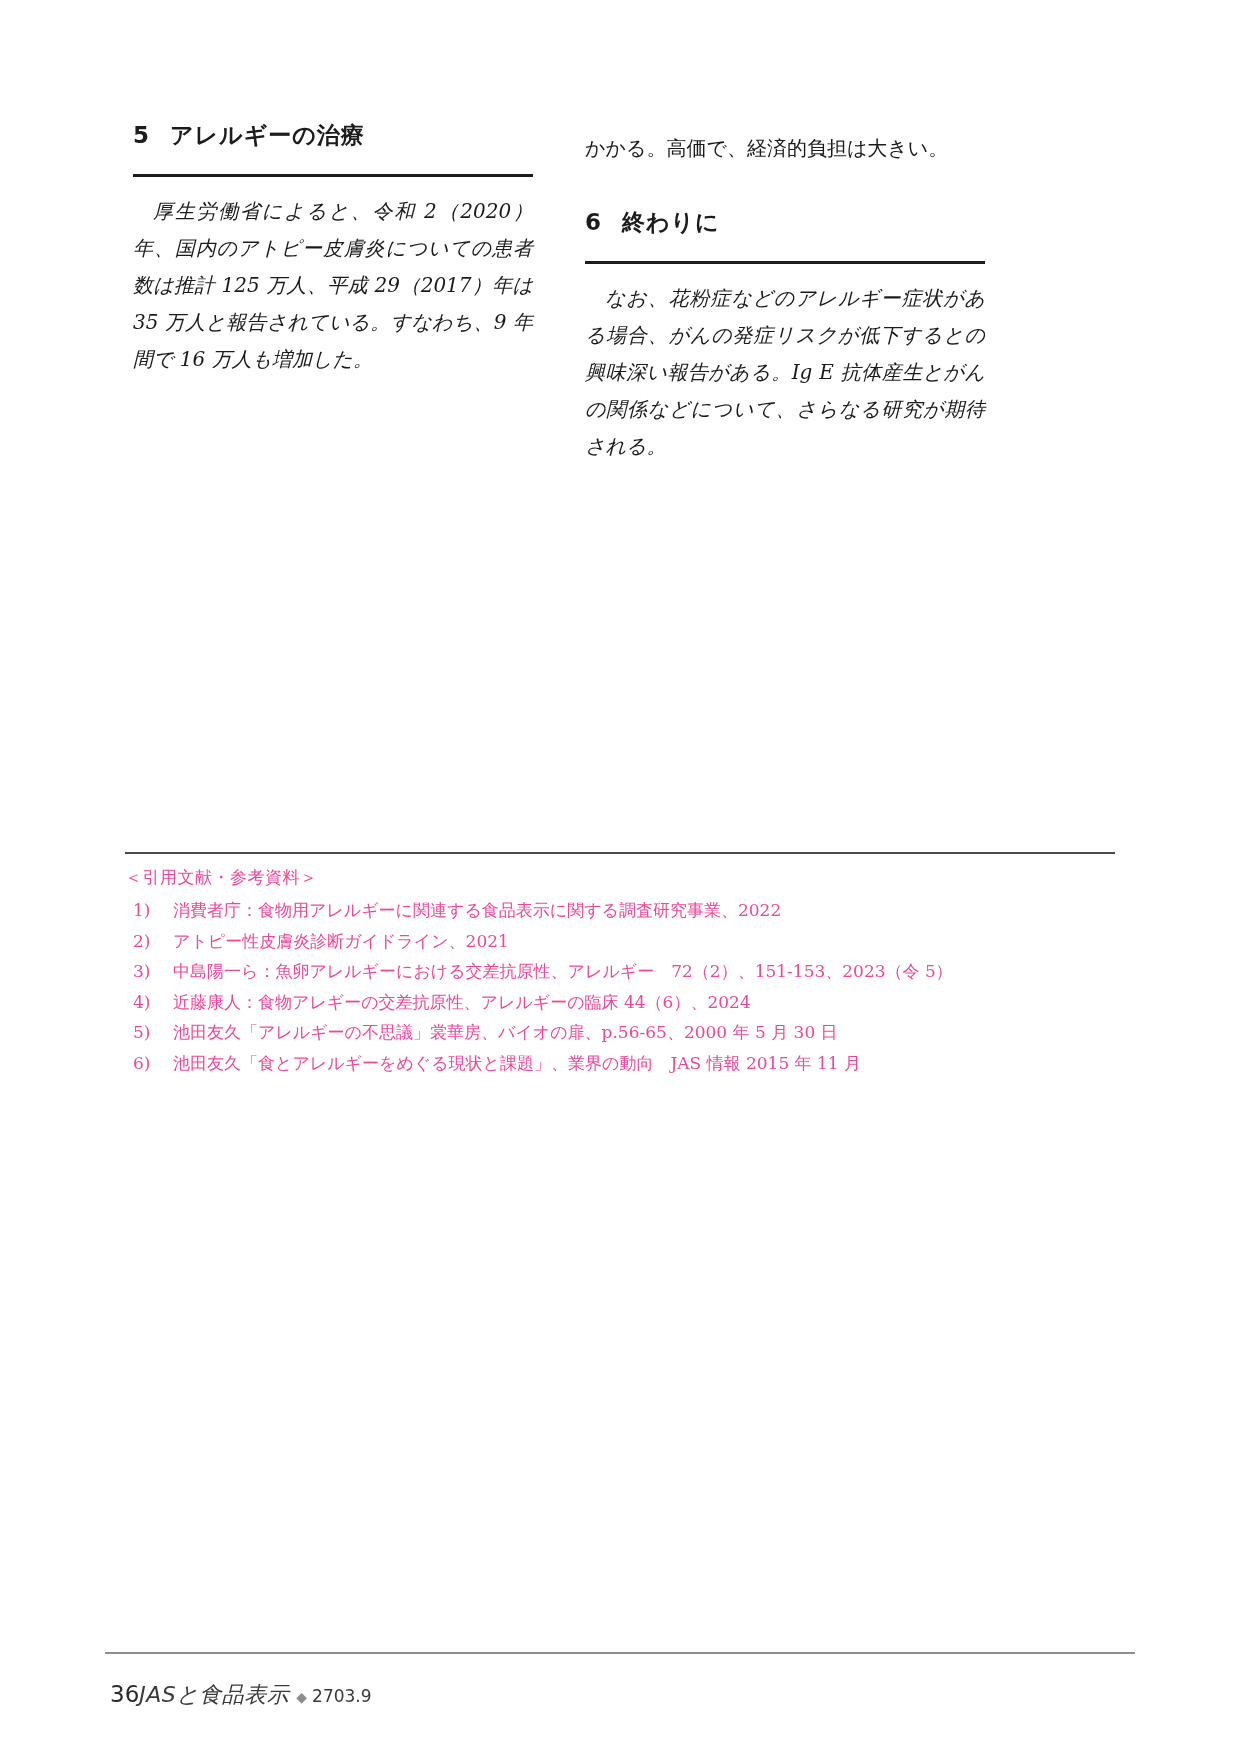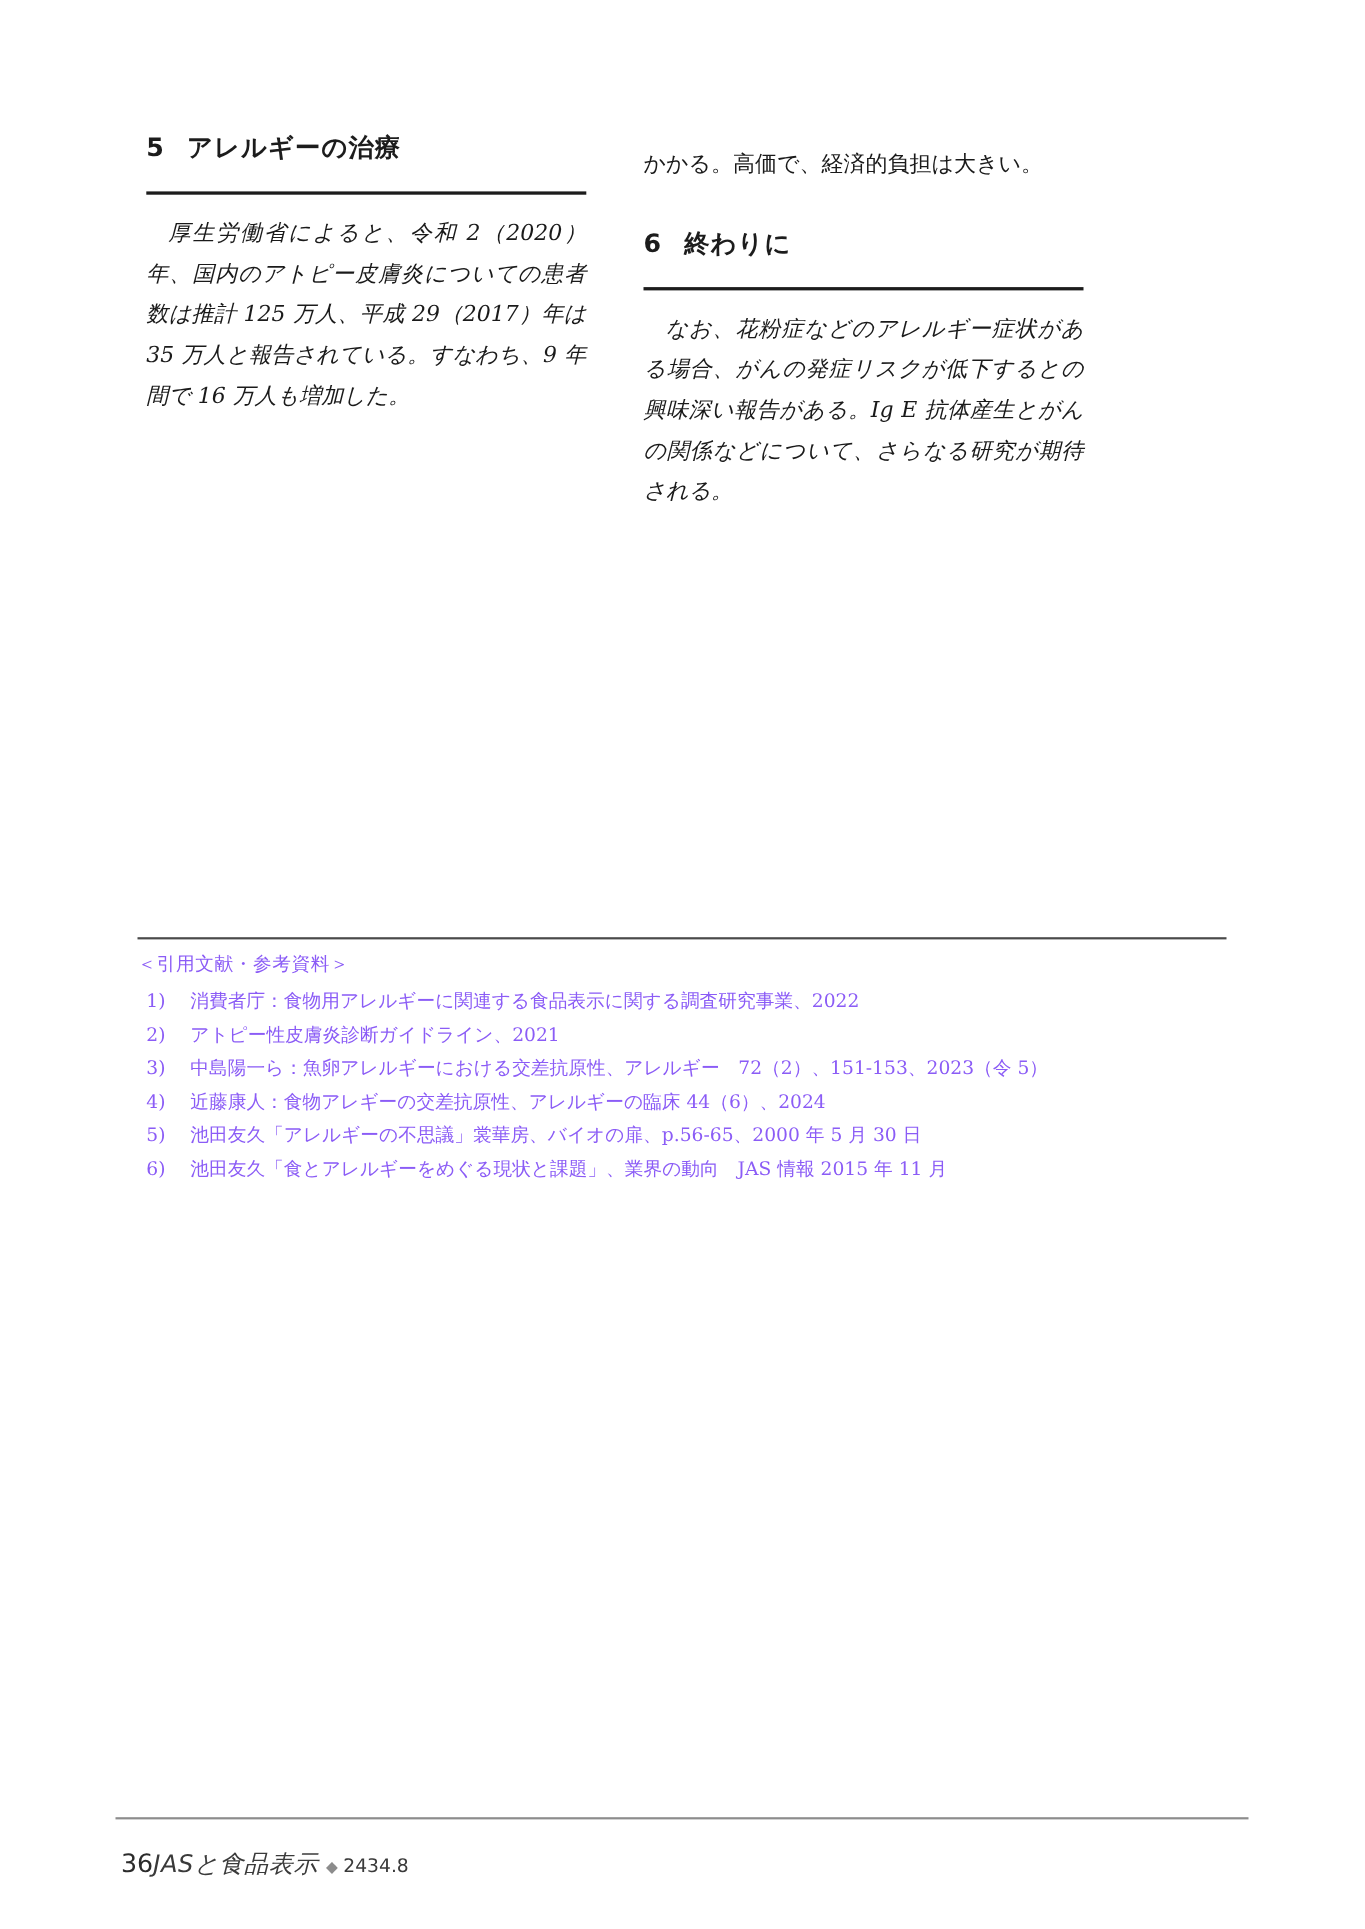--- a/index.html
+++ b/index.html
@@ -68,21 +68,21 @@
   }
 
   .references {
     position: absolute;
     left: 125px;
     top: 852px;
     width: 990px;
     border-top: 2px solid #4a4a4a;
     padding-top: 10px;
     font-size: 17px;
-    color: #8b5cf6;
+    color: #ec4899;
   }
   .ref-header {
     line-height: 26px;
     margin-bottom: 5px;
     letter-spacing: 0.5px;
   }
   .ref-item {
     display: flex;
     line-height: 30.5px;
     padding-left: 8px;
@@ -180,16 +180,16 @@
       <span class="ref-num">6)</span>
       <span class="ref-text">池田友久「食とアレルギーをめぐる現状と課題」、業界の動向　JAS 情報 2015 年 11 月</span>
     </div>
   </div>
 
   <div class="footer-rule"></div>
   <div class="footer">
     <span class="footer-page">36</span>
     <span class="footer-journal">JASと食品表示</span>
     <span class="footer-diamond">◆</span>
-    <span class="footer-issue">2434.8</span>
+    <span class="footer-issue">2703.9</span>
   </div>
 
 </div>
 
 </body></html>

